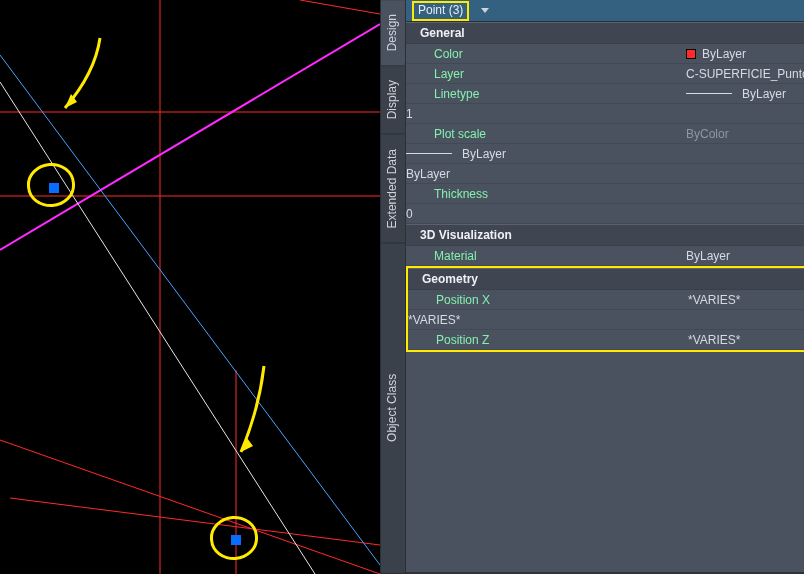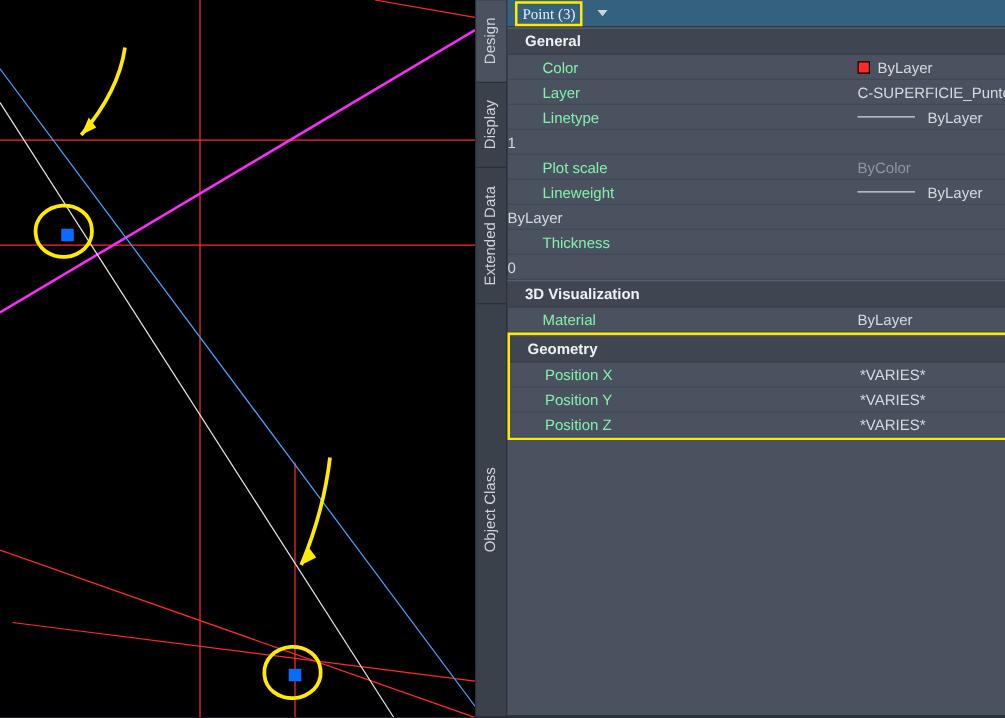--- a/index.html
+++ b/index.html
@@ -16,21 +16,21 @@
 
   
   .tabstrip { flex: 0 0 26px; background: #3b414b; display: flex; flex-direction: column; border-left: 1px solid #2b2f36; border-right: 1px solid #2b2f36; }
   .vtab { flex: 0 0 auto; writing-mode: vertical-rl; transform: rotate(180deg); color: #cfd3da; padding: 14px 4px; text-align: center; border-top: 1px solid #2b2f36; cursor: pointer; font-size: 12px; }
   .vtab.active { background: #4a5260; }
   .vtab.last { flex: 1 1 auto; display:flex; align-items:flex-start; justify-content:center; }
 
   
   .panel { flex: 1 1 auto; background: #4a5260; color: #dde1e8; display: flex; flex-direction: column; }
   .panel-header { height: 22px; background: #34617f; color: #e8edf2; display: flex; align-items: center; padding: 0 10px; border-bottom: 1px solid #2b2f36; }
-  .header-box { border: 2px solid #ffea00; padding: 0 4px; height: 20px; display:flex; align-items:flex-end; margin-left: -4px; font-family: Liberation Serif, serif; }
+  .header-box { border: 2px solid #ffea00; padding: 0 4px; height: 20px; display:flex; align-items:flex-start; margin-left: -4px; }
   .header-chevron { margin-left: 12px; width: 0; height: 0; border-left: 4px solid transparent; border-right: 4px solid transparent; border-top: 5px solid #cfd3da; }
 
   .group { display: flex; flex-direction: column; }
   .group-header { background: #3f4551; color: #eef1f5; font-weight: 600; padding: 3px 8px 3px 14px; border-top: 1px solid #5a616e; border-bottom: 1px solid #3a3f48; }
   .row { display: flex; align-items: center; height: 20px; border-bottom: 1px solid #424955; }
   .row .label { flex: 0 0 280px; padding-left: 28px; color: #86efac; }
   .row .value { flex: 1 1 auto; color: #d6dae1; display: flex; align-items: center; gap: 6px; white-space: nowrap; }
   .row .value.dim { color: #8f96a2; }
   .swatch { width: 10px; height: 10px; background: #ff2a2a; border: 1px solid #000; }
   .linetype-swatch { width: 46px; height: 1px; background: #d6dae1; display:inline-block; margin-right:4px; }
@@ -113,21 +113,20 @@
       </div>
     </div>
     <div class="row">
       <div class="value">1</div>
     </div>
     <div class="row">
       <div class="label">Plot scale</div>
       <div class="value dim">ByColor</div>
     </div>
     <div class="row">
-      <div class="label">Lineweight</div>
       <div class="value">
         <span class="linetype-swatch"></span>
         <span>ByLayer</span>
       </div>
     </div>
     <div class="row">
       <div class="value">ByLayer</div>
     </div>
     <div class="row">
       <div class="label">Thickness</div>
@@ -146,21 +145,20 @@
     </div>
   </div>
 
   <div class="group geom-outline">
     <div class="group-header">Geometry</div>
     <div class="row">
       <div class="label">Position X</div>
       <div class="value">*VARIES*</div>
     </div>
     <div class="row">
-      <div class="label">Position Y</div>
       <div class="value">*VARIES*</div>
     </div>
     <div class="row">
       <div class="label">Position Z</div>
       <div class="value">*VARIES*</div>
     </div>
   </div>
 
   <div class="fill-rest"></div>
   <div class="bottom-edge"></div>

